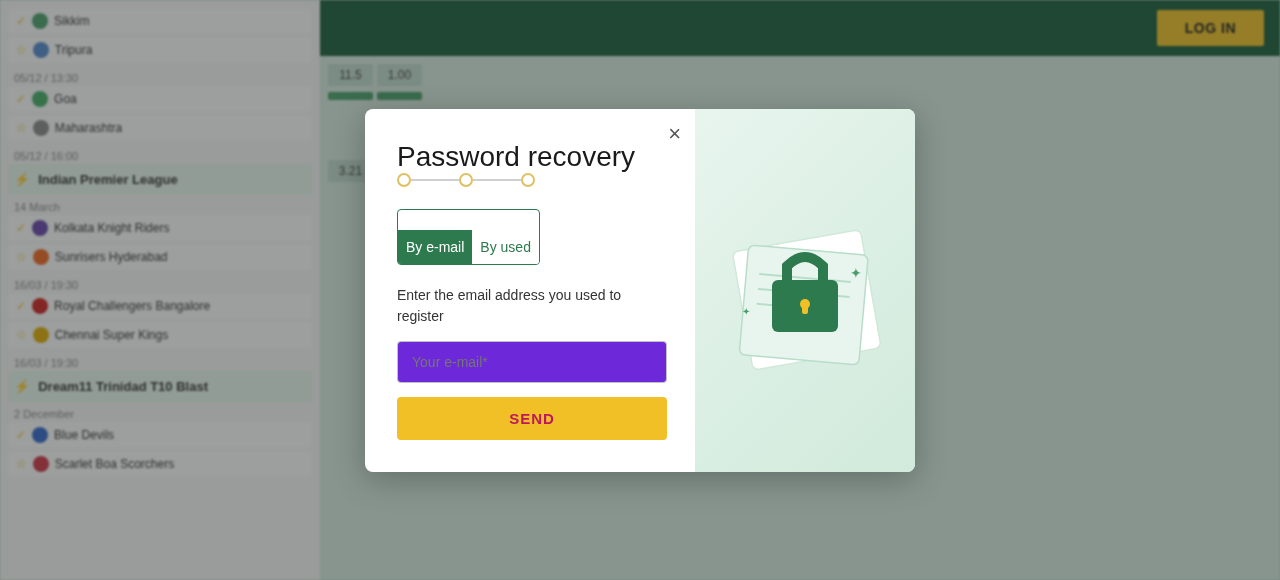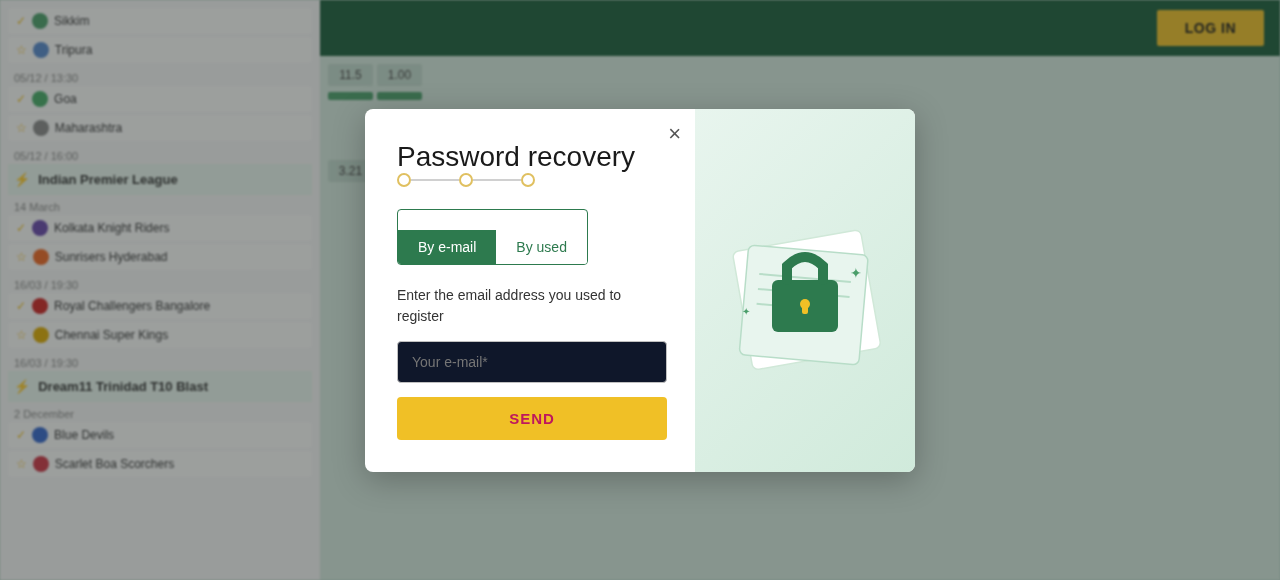--- a/index.html
+++ b/index.html
@@ -184,21 +184,21 @@
     .tab-group {
       display: flex;
       margin-bottom: 20px;
       border-radius: 4px;
       overflow: hidden;
       border: 1px solid #2d7a4e;
       width: fit-content;
     }
 
     .tab-btn {
-      padding: 9px 20px;
+      padding: 9px 8px;
       font-size: 14px;
       font-weight: 500;
       border: none;
       cursor: pointer;
       transition: background 0.2s;
       margin-top: 20px;
     }
 
     .tab-btn.active {
       background: #2d7a4e;
@@ -219,21 +219,21 @@
 
     .email-input {
       width: 100%;
       padding: 12px 14px;
       border: 1.5px solid #c0c0c0;
       border-radius: 4px;
       font-size: 14px;
       color: #aaa;
       outline: none;
       margin-bottom: 14px;
-      background: #0f172a;
+      background: #6d28d9;
     }
 
     .send-btn {
       width: 100%;
       padding: 13px;
       background: #f0c026;
       color: #be185d;
       border: none;
       border-radius: 4px;
       font-size: 15px;

